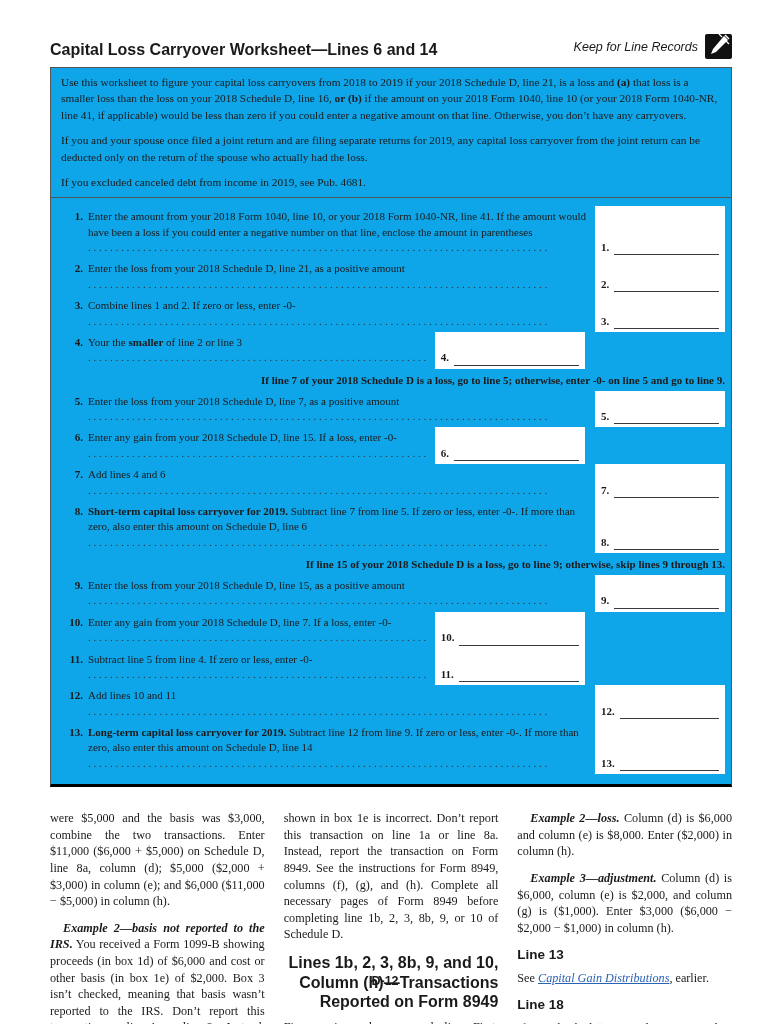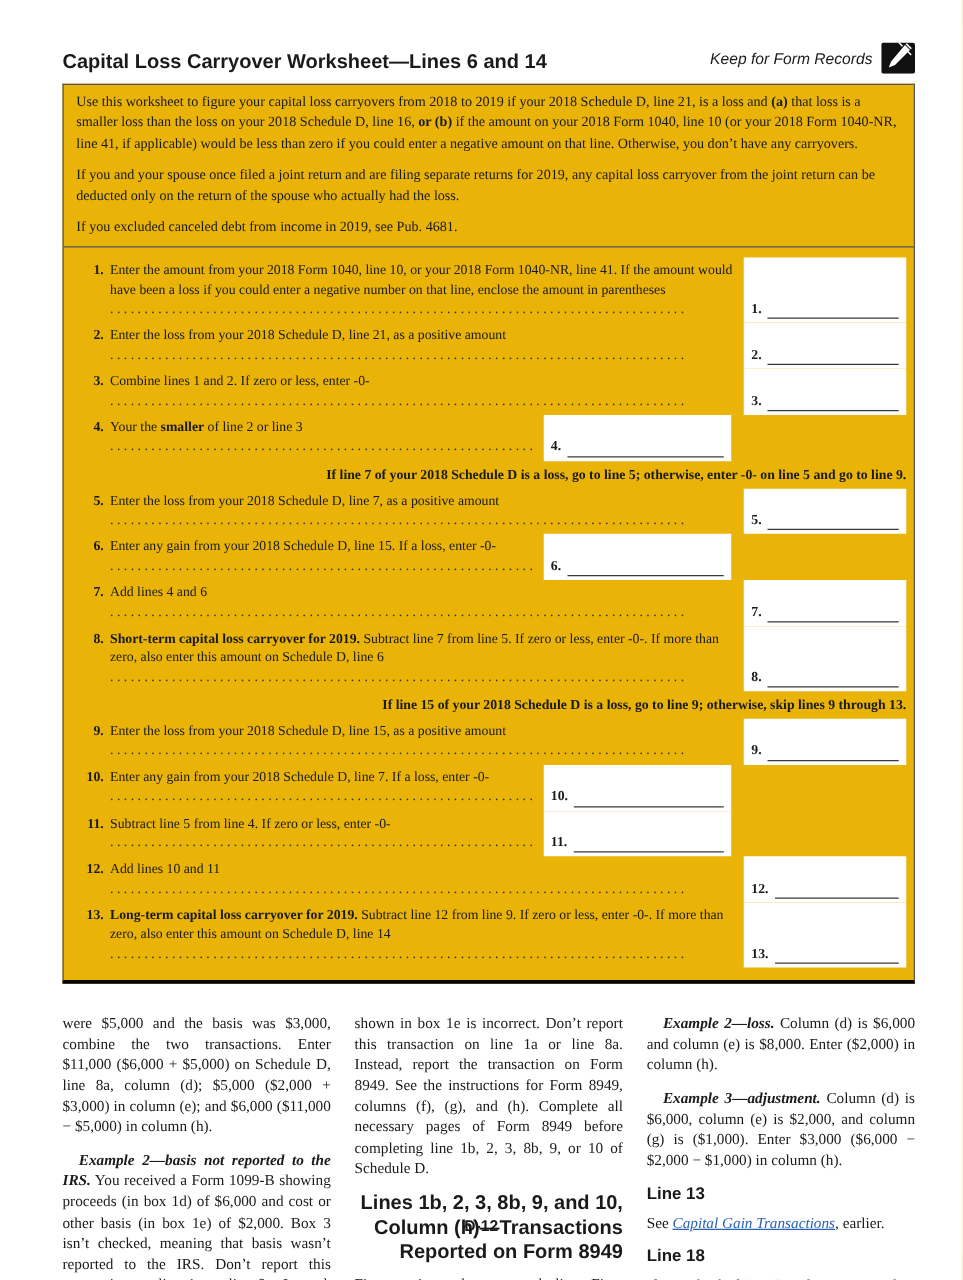--- a/index.html
+++ b/index.html
@@ -8,21 +8,21 @@
   .inner{padding:34px 38px 0 50px;}
 
   
   .hdr{display:flex;align-items:flex-end;justify-content:space-between;margin-bottom:8px;}
   .hdr-title{font-family:"Liberation Sans",sans-serif;font-weight:bold;font-size:16px;}
   .hdr-right{display:flex;align-items:center;gap:7px;}
   .keep{font-family:"Liberation Sans",sans-serif;font-style:italic;font-size:12.5px;}
   .pencil{width:27px;height:25px;display:block;}
 
   
-  .ws{border:1px solid #555;border-bottom:3px solid #000;background:#eab308;}
+  .ws{border:1px solid #555;border-bottom:3px solid #000;background:#0ea5e9;}
   .ws-intro{border-bottom:1px solid #555;padding:6px 10px 7px;}
   .ws-intro p{margin:0 0 9px;font-size:11.3px;line-height:1.45;}
   .ws-intro p:last-child{margin-bottom:0;}
   .ws-lines{padding:8px 6px 10px 10px;}
 
   .wrow{display:flex;align-items:stretch;font-size:11px;line-height:1.4;}
   .wnum{flex:0 0 22px;text-align:right;font-weight:bold;padding:3px 5px 3px 0;}
   .wtext{flex:1 1 auto;overflow:hidden;padding:3px 0;}
   .wtext::after{content:" . . . . . . . . . . . . . . . . . . . . . . . . . . . . . . . . . . . . . . . . . . . . . . . . . . . . . . . . . . . . . . . . . . . . . . . . . . . . . . . . . . . .";white-space:nowrap;color:#333;}
   .wentry{display:flex;align-items:flex-end;background:#fff;padding:2px 6px 3px 6px;margin-left:8px;}
@@ -52,21 +52,21 @@
 </style>
 </head>
 <body>
 
 <div class="page">
   <div class="inner">
 
     <div class="hdr">
       <div class="hdr-title">Capital Loss Carryover Worksheet—Lines 6 and 14</div>
       <div class="hdr-right">
-        <span class="keep">Keep for Form Records</span>
+        <span class="keep">Keep for Line Records</span>
         <svg class="pencil" viewBox="0 0 27 25">
           <rect x="0" y="0" width="27" height="25" rx="2" fill="#111"></rect>
           <path d="M19 2 L23 6 L11 18 L6 20 L8 15 Z" fill="#fff"></path>
           <path d="M20 1 L24 5" stroke="#fff" stroke-width="1.4" fill="none"></path>
           <path d="M17 3 L14 0" stroke="#fff" stroke-width="1.2" fill="none"></path>
           <path d="M21 7 L24 10" stroke="#fff" stroke-width="1.2" fill="none"></path>
         </svg>
       </div>
     </div>
 
@@ -219,21 +219,21 @@
         <p class="noind">shown in box 1e is incorrect. Don’t report this transaction on line 1a or line 8a. Instead, report the transaction on Form 8949. See the instructions for Form 8949, columns (f), (g), and (h). Complete all necessary pages of Form 8949 before completing line 1b, 2, 3, 8b, 9, or 10 of Schedule D.</p>
         <div class="h-big">Lines 1b, 2, 3, 8b, 9, and 10, Column (h)—Transactions Reported on Form 8949</div>
         <p class="noind">Figure gain or loss on each line. First, subtract the cost or other basis in column (e) from the proceeds (sales price) in column (d). Then combine the result with any adjustments in column (g). Enter the gain or loss in column (h). Enter negative amounts in parentheses.</p>
 
       </div>
 
       <div class="col">
         <p><b><i class="lead-bi">Example 2—loss.</i></b><span> Column (d) is $6,000 and column (e) is $8,000. Enter ($2,000) in column (h).</span></p>
         <p><b><i class="lead-bi">Example 3—adjustment.</i></b><span> Column (d) is $6,000, column (e) is $2,000, and column (g) is ($1,000). Enter $3,000 ($6,000 − $2,000 − $1,000) in column (h).</span></p>
         <div class="h-sm">Line 13</div>
-        <p class="noind"><span>See </span><a class="lnk il">Capital Gain Transactions</a><span>, earlier.</span></p>
+        <p class="noind"><span>See </span><a class="lnk il">Capital Gain Distributions</a><span>, earlier.</span></p>
         <div class="h-sm">Line 18</div>
         <p class="noind"><span>If you checked “Yes” on line 17, complete the </span></p>
 
       </div>
 
     </div>
   </div>
 
   <div class="footer">D-12</div>
 </div>

